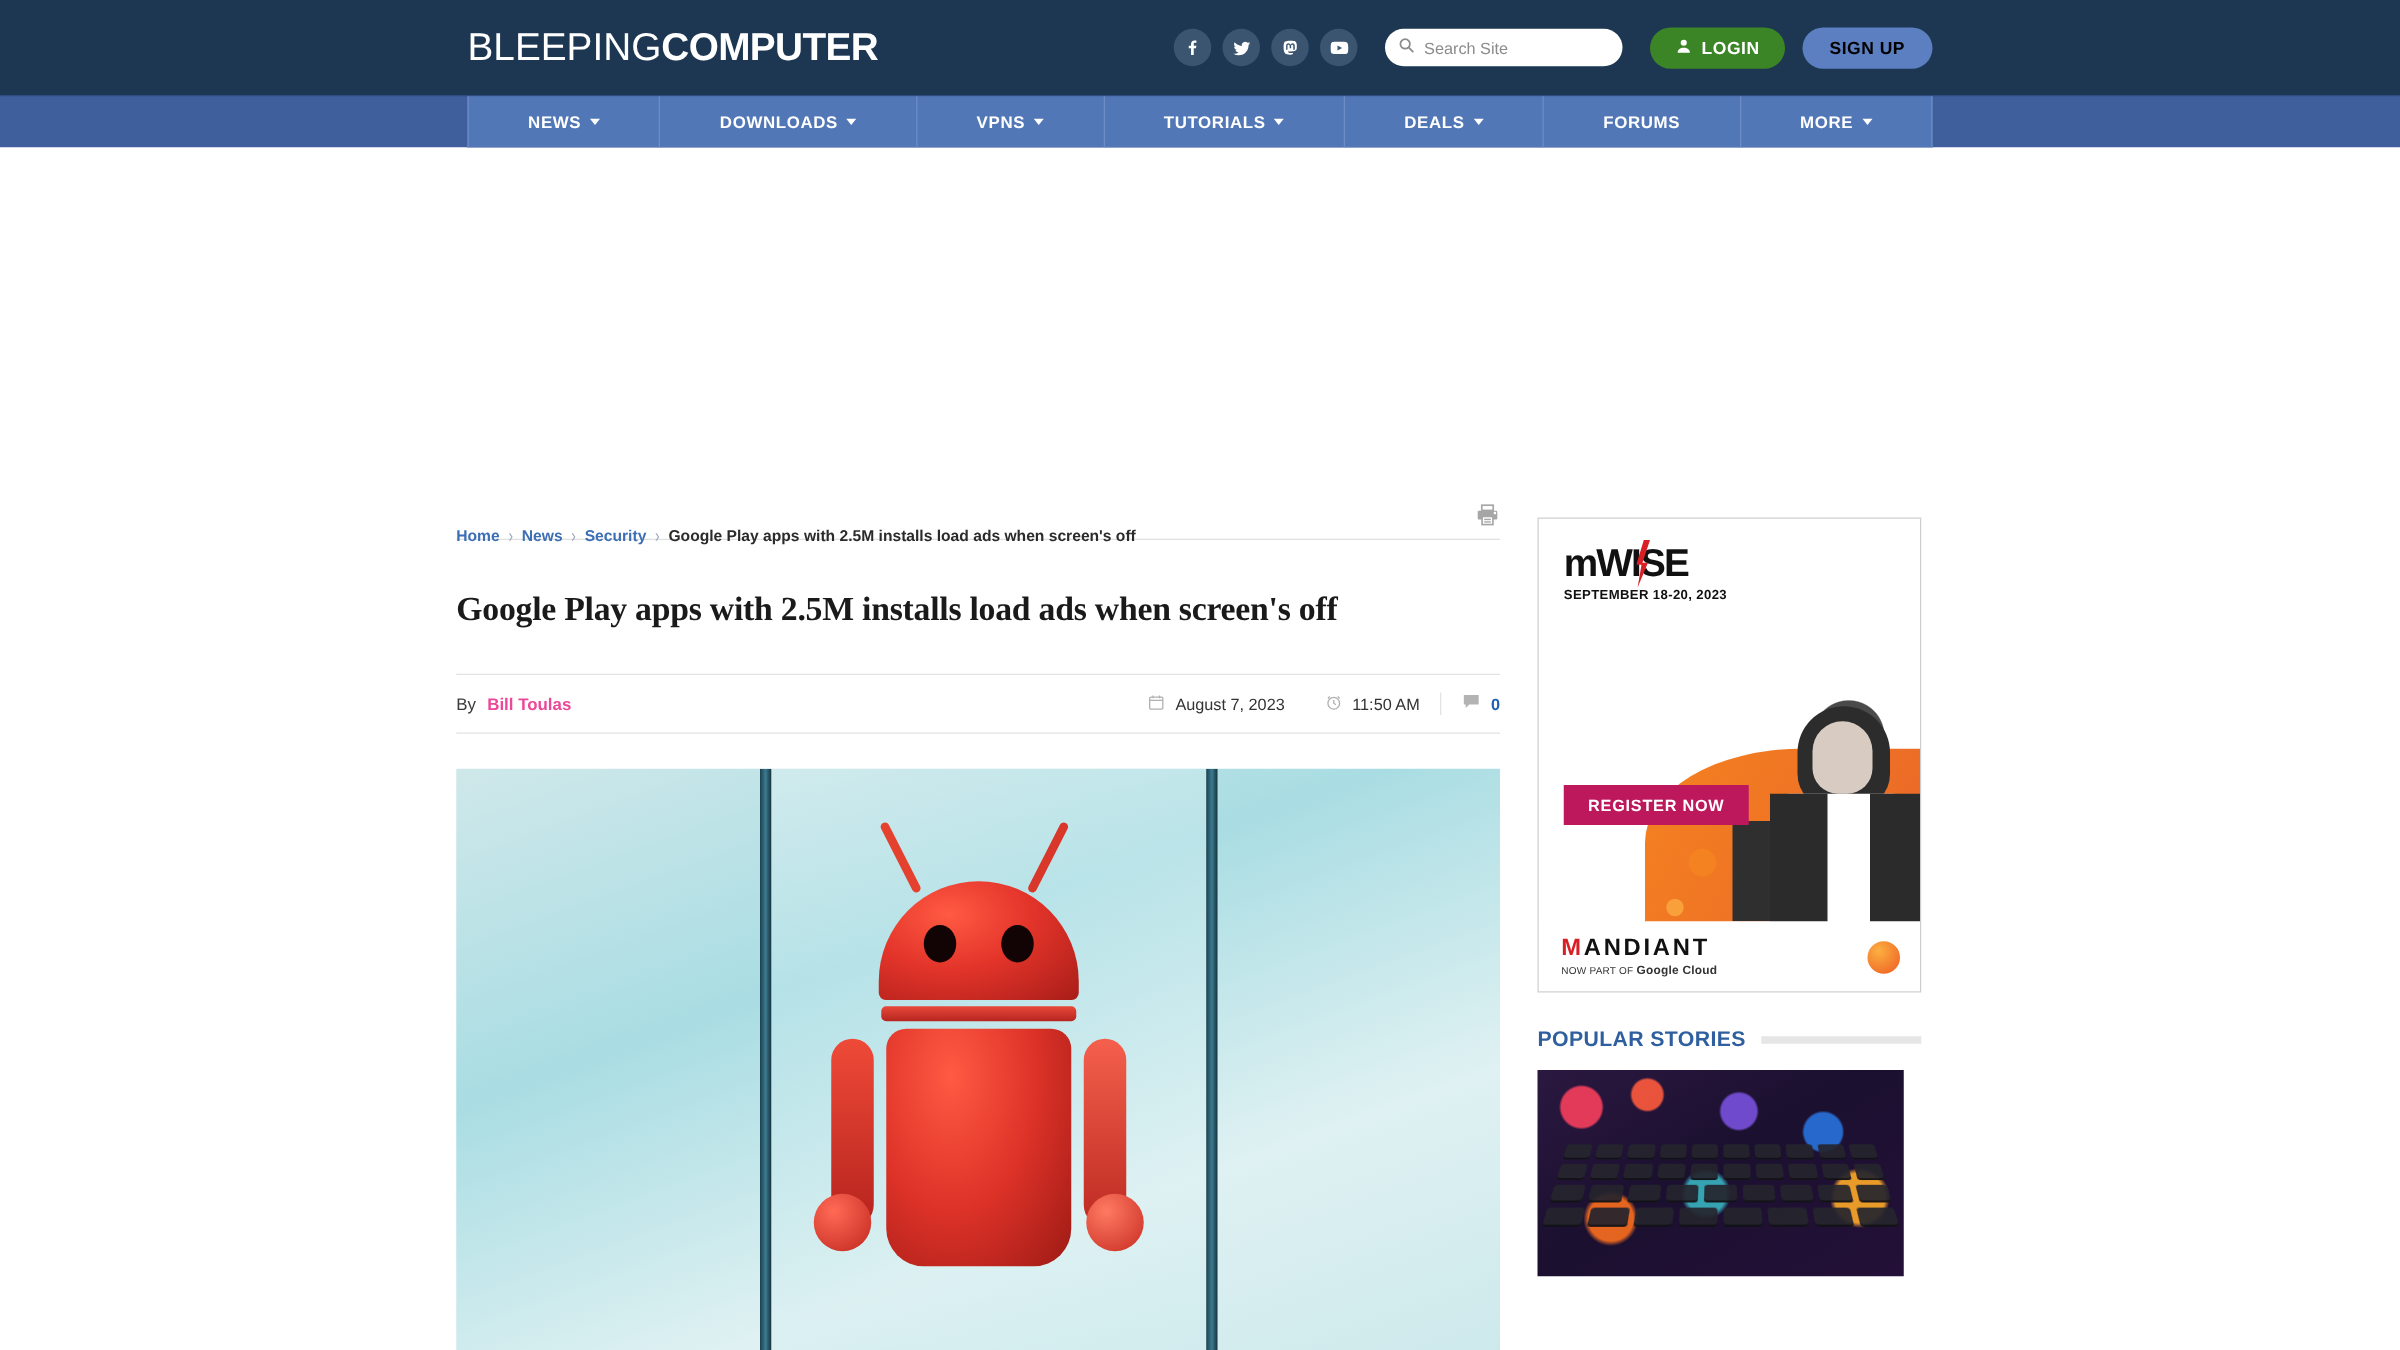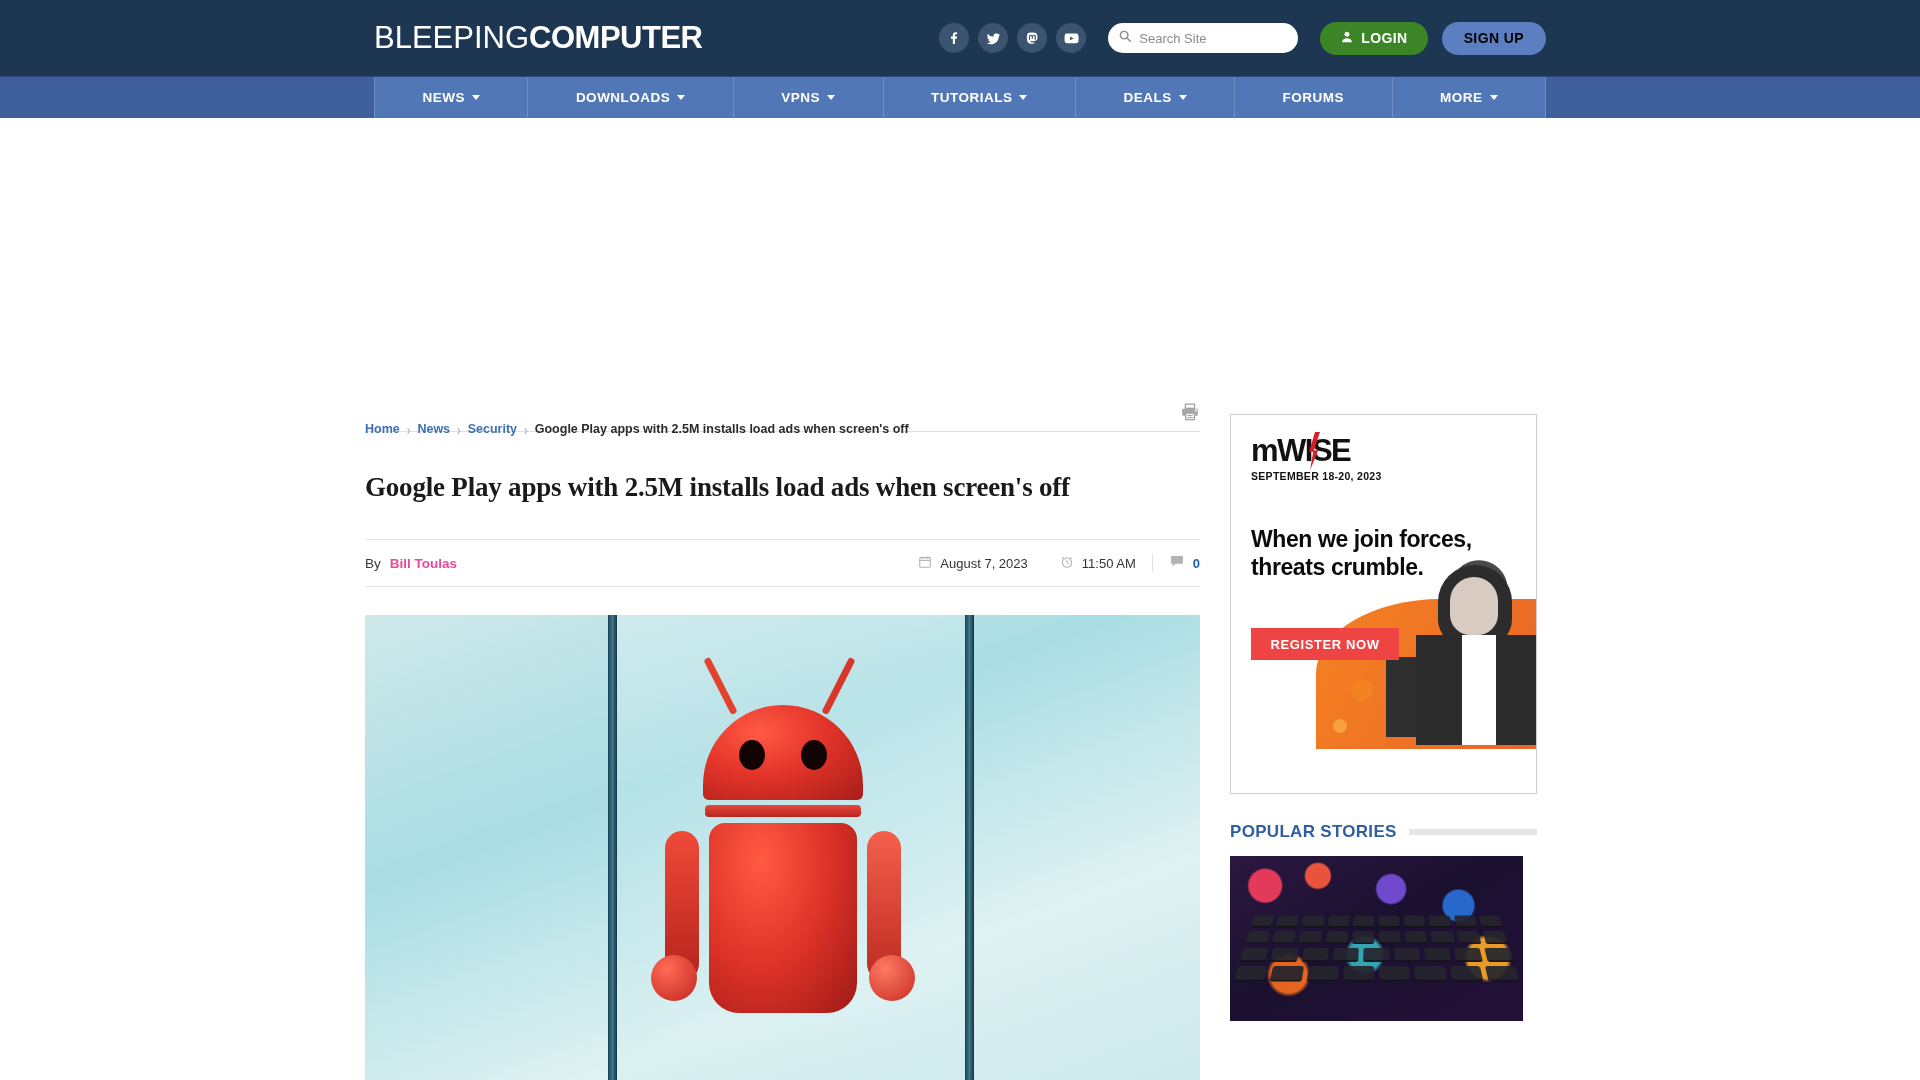--- a/index.html
+++ b/index.html
@@ -297,21 +297,21 @@
     font-size: 10.5px; font-weight: bold; letter-spacing: 0.3px; color: #111; margin-top: 4px;
   }
   .mwise-head {
     position: absolute; left: 20px; top: 110px;
     font-size: 23px; font-weight: bold; color: #0b0b0b; line-height: 1.22;
     letter-spacing: -0.4px; max-width: 250px;
   }
   .mwise-btn {
     position: absolute; left: 20px; top: 213px;
     width: 148px; height: 32px;
-    background: #ef4444; color: #fff;
+    background: #be185d; color: #fff;
     display: flex; align-items: center; justify-content: center;
     font-size: 13px; font-weight: bold; letter-spacing: 0.6px;
     cursor: pointer;
   }
   .mwise-person {
     position: absolute; right: 0; bottom: 56px; width: 150px; height: 190px;
     background:
       radial-gradient(circle at 62% 22%, #4a4a4a 0 28px, transparent 29px),
       linear-gradient(180deg, transparent 58%, #2f2f2f 58%);
   }
@@ -569,23 +569,29 @@
         <div class="p-jacket-l"></div>
         <div class="p-jacket-r"></div>
       </div>
 
       <div class="mwise-logo">
         <div class="mwise-word">mWISE</div>
         <div class="mwise-bolt"></div>
         <div class="mwise-date">SEPTEMBER 18-20, 2023</div>
       </div>
 
-      <div class="mwise-head">When we join forces, threats crumble.</div>
       <div class="mwise-btn">REGISTER NOW</div>
 
+      <div class="mandiant-bar">
+        <div class="mandiant-logo">
+          <div class="mandiant-word"><span class="m-red">M</span><span>ANDIANT</span></div>
+          <div class="mandiant-sub"><span>NOW PART OF</span> <b>Google Cloud</b></div>
+        </div>
+        <div class="m-dot"></div>
+      </div>
     </div>
 
     <div class="pop-head">
       <div class="t">POPULAR STORIES</div>
       <div class="rule"></div>
     </div>
 
     <div class="pop-thumb">
       <div class="kb">
         <div class="kb-row">

